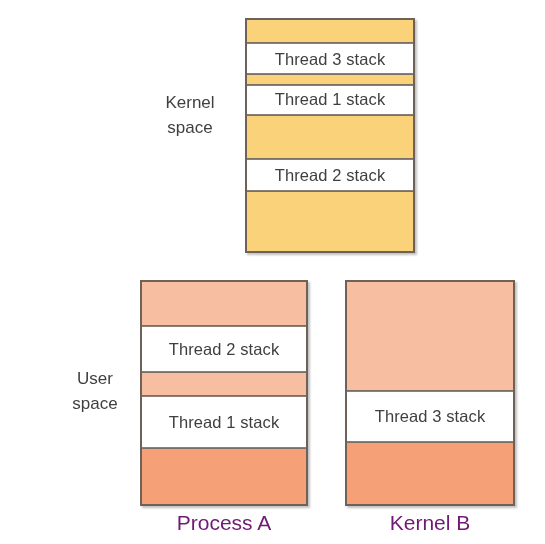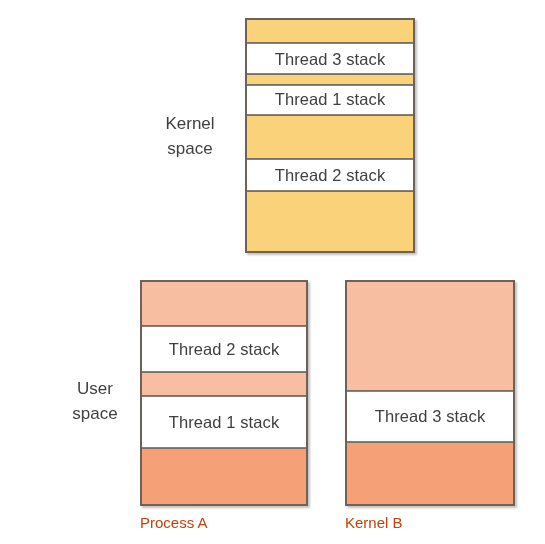--- a/index.html
+++ b/index.html
@@ -86,36 +86,37 @@
   
   .region-label {
     position: absolute;
     text-align: center;
     font-size: 17px;
     line-height: 25px;
     color: #3f3f3f;
   }
   #kernel-space-label {
     left: 140px;
-    top: 111px;
+    top: 90px;
     width: 100px;
     text-align: center;
   }
   #user-space-label {
     left: 45px;
-    top: 376px;
+    top: 366px;
     width: 100px;
   }
 
   
   .caption {
     position: absolute;
-    font-size: 15px;
+    text-align: center;
+    font-size: 21px;
     line-height: 20px;
-    color: #c2410c;
+    color: #701a75;
     top: 513px;
   }
   #process-a-caption { left: 140px; width: 168px; }
   #process-b-caption { left: 345px; width: 170px; }
 </style>
 </head>
 <body>
 
 <div id="diagram">
 

